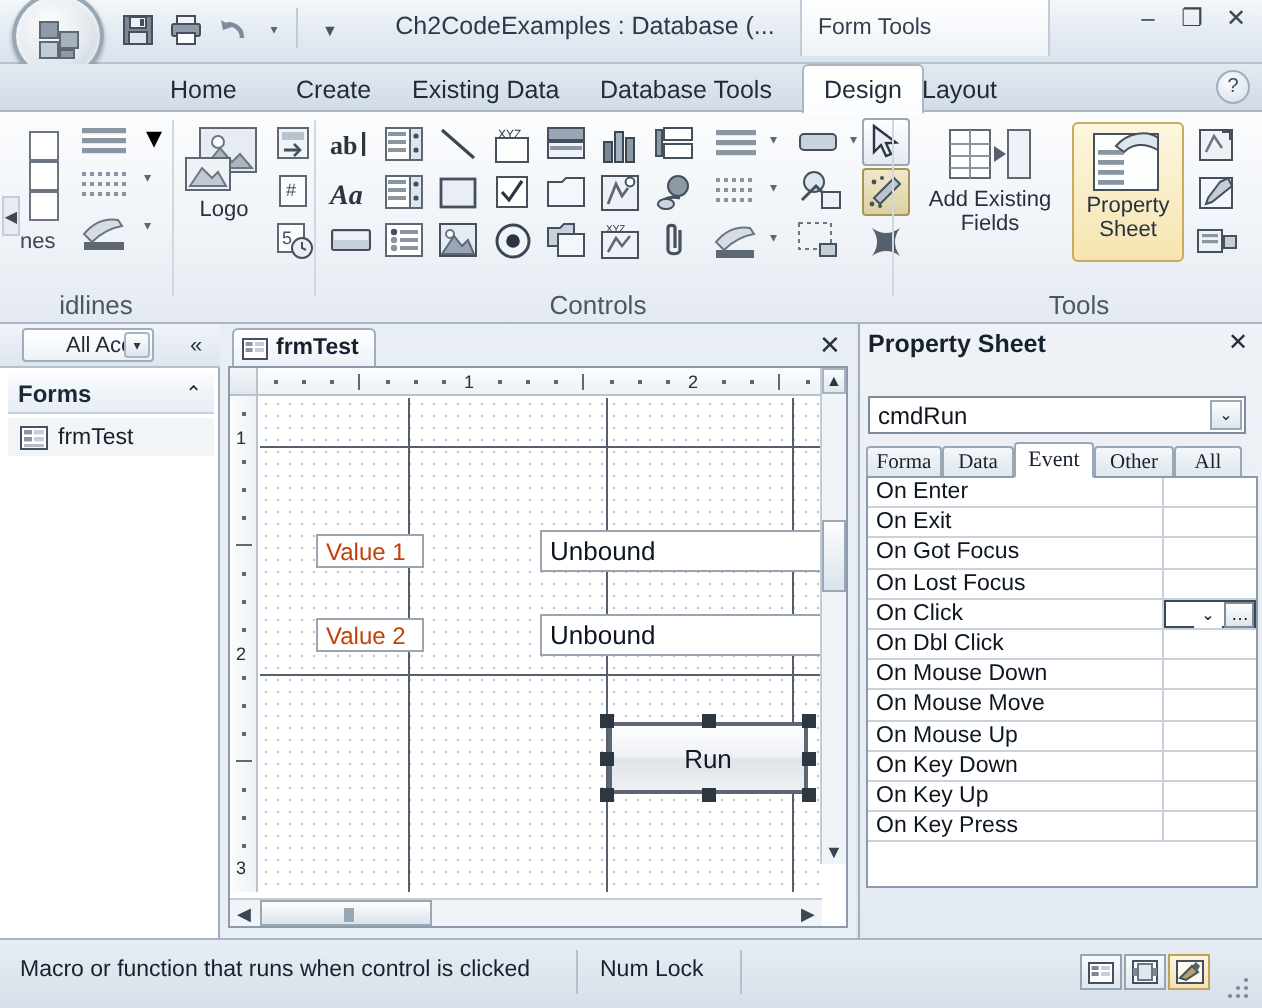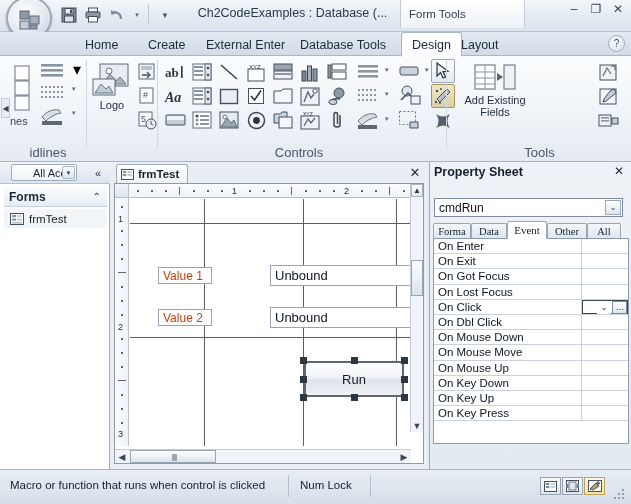--- a/index.html
+++ b/index.html
@@ -411,21 +411,21 @@
     <div class="wincontrols">
       <span>–</span>
       <span>❐</span>
       <span>✕</span>
     </div>
   </div>
 
   <div class="tabstrip">
     <div class="tab" style="left:75px">Home</div>
     <div class="tab" style="left:138px">Create</div>
-    <div class="tab" style="left:196px">External Enter</div>
+    <div class="tab" style="left:196px">Existing Data</div>
     <div class="tab" style="left:290px">Database Tools</div>
     <div class="tab active" style="left:401px">Design</div>
     <div class="tab" style="left:451px">Layout</div>
     <div class="helpbtn">?</div>
   </div>
 
   <div class="ribbon">
 
     <div class="ribscroll-left">◀</div>
 
@@ -730,20 +730,32 @@
           <line x1="1" y1="15" x2="21" y2="15" stroke="#8a95a2"></line>
           <line x1="1" y1="21" x2="21" y2="21" stroke="#8a95a2"></line>
           <line x1="11" y1="2" x2="11" y2="26" stroke="#8a95a2"></line>
           <rect x="30" y="2" width="11" height="24" fill="#eef2f6" stroke="#5d6874"></rect>
           <path d="M29 14 L23 10 L23 18 Z" fill="#55606d"></path>
         </svg>
         <div style="margin-top:2px">Add Existing</div>
         <div>Fields</div>
       </div>
 
+      <div class="bigbtn sel" style="left:84px;top:4px;width:56px;height:70px">
+        <svg width="40" height="34" viewBox="0 0 40 34" style="margin-top:2px">
+          <rect x="3" y="3" width="32" height="28" fill="#fdfefe" stroke="#46505c"></rect>
+          <rect x="5" y="11" width="13" height="2.4" fill="#8a95a2"></rect>
+          <rect x="5" y="16" width="13" height="2.4" fill="#8a95a2"></rect>
+          <rect x="5" y="21" width="13" height="2.4" fill="#8a95a2"></rect>
+          <rect x="5" y="26" width="13" height="2.4" fill="#8a95a2"></rect>
+          <path d="M14 9 C20 2 30 1 35 5 L35 11 C28 7 22 8 18 12 Z" fill="#dde5ee" stroke="#46505c"></path>
+        </svg>
+        <div>Property</div>
+        <div>Sheet</div>
+      </div>
 
       <div class="icon-cell" style="left:144px;top:4px;width:24px;height:22px">
         <svg width="20" height="19" viewBox="0 0 20 19">
             <rect x="2" y="2" width="16" height="15" fill="#eef2f6" stroke="#46505c"></rect>
             <path d="M5 13 L9 5 L13 11" fill="none" stroke="#6b7682" stroke-width="1.3"></path>
             <path d="M13 3 L17 3 L17 7" fill="none" stroke="#46505c"></path>
           </svg>
       </div>
       <div class="icon-cell" style="left:144px;top:28px;width:24px;height:22px">
         <svg width="20" height="19" viewBox="0 0 20 19">

